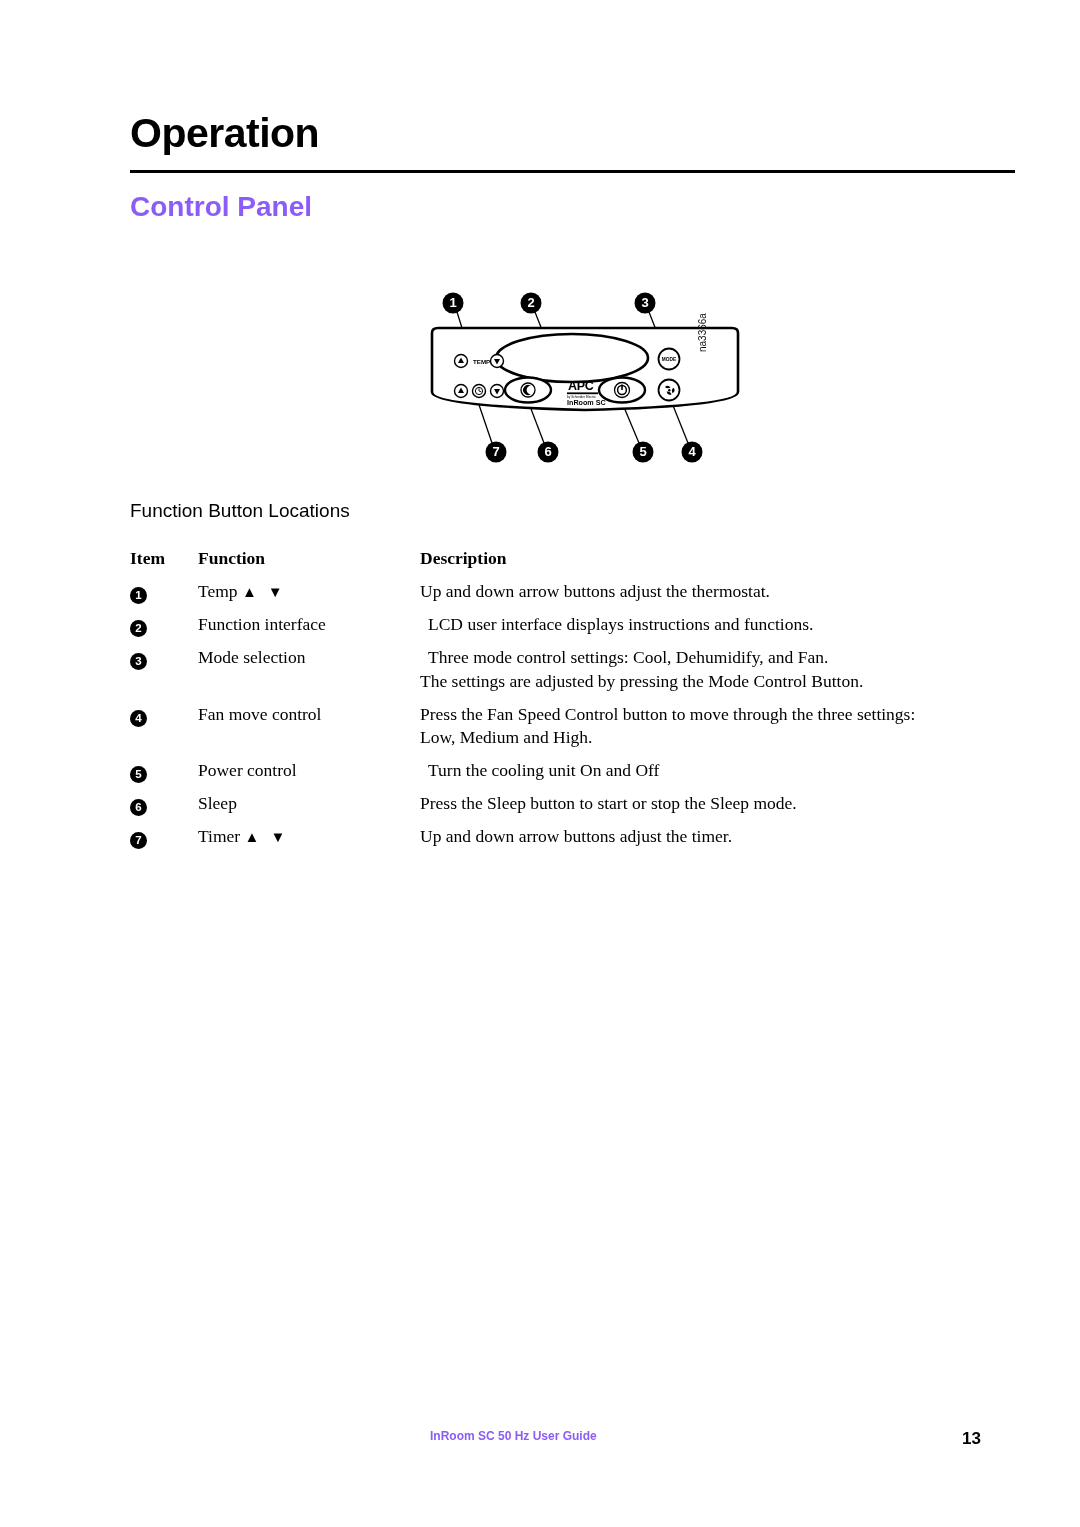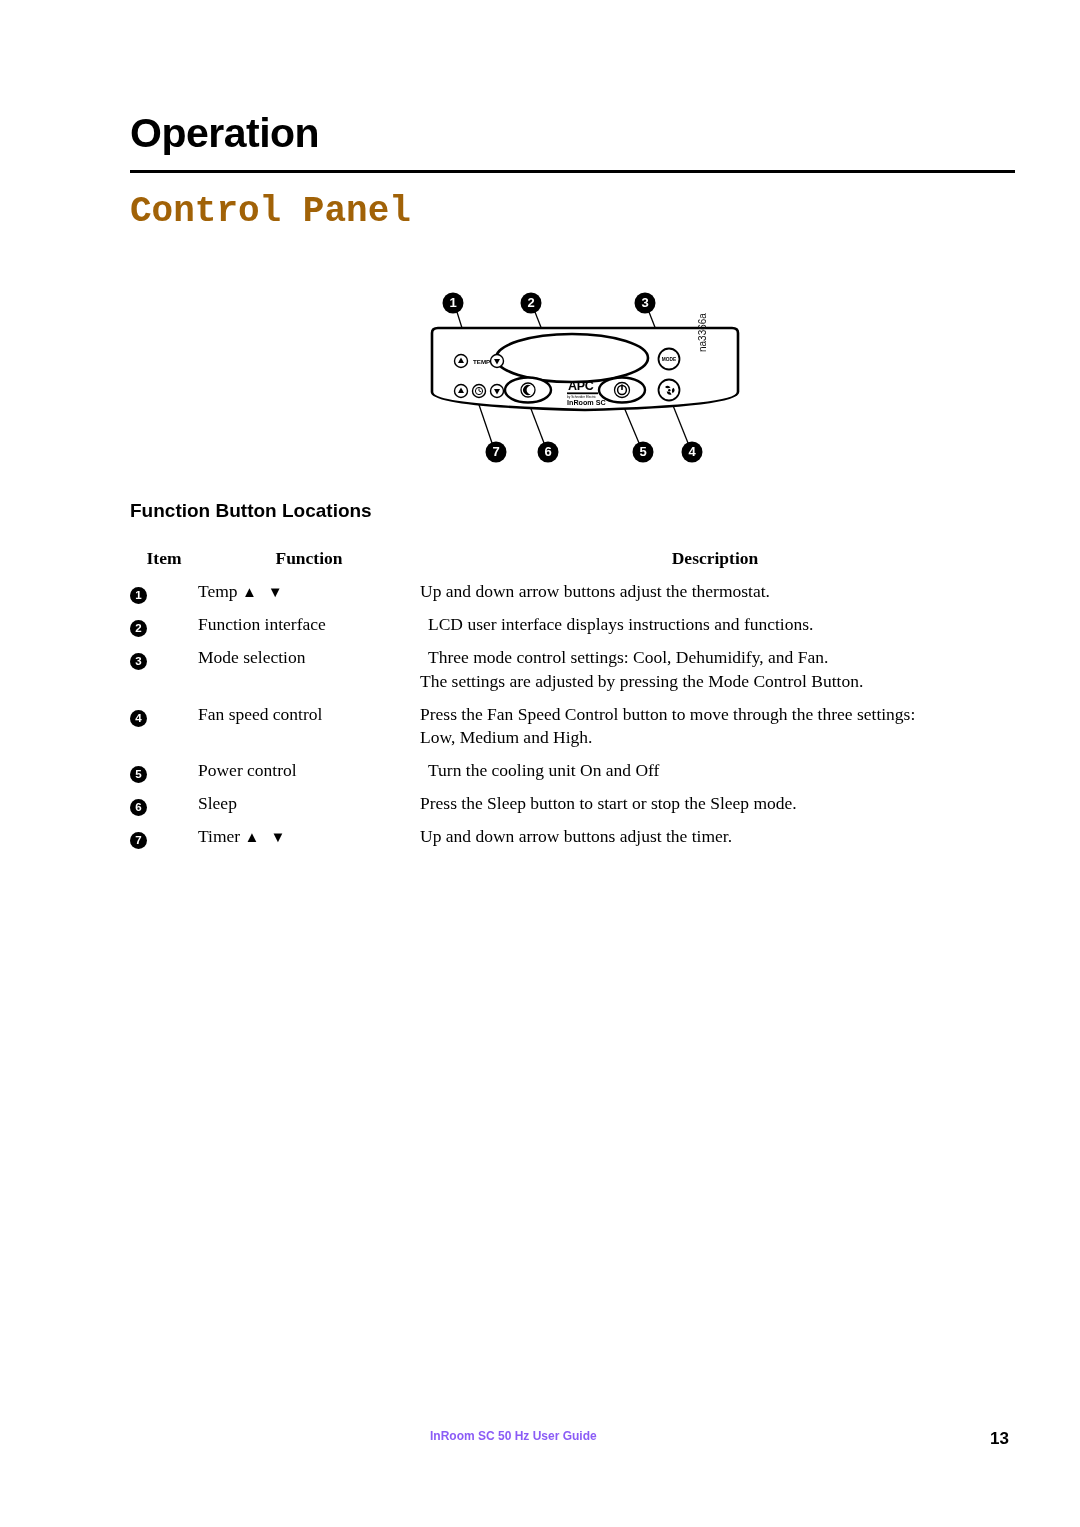--- a/index.html
+++ b/index.html
@@ -42,34 +42,34 @@
     width: 885px;
     height: 3px;
     background: #000;
   }
 
   
   .section-title {
     position: absolute;
     left: 130px;
     top: 190px;
-    font-family: Liberation Mono, monospace;
-    font-weight: bold;
-    font-size: 36px;
-    color: #a16207;
+    font-family: Liberation Sans, sans-serif;
+    font-weight: bold;
+    font-size: 28px;
+    color: #8b5cf6;
     line-height: 1.2;
   }
 
   
   .subsection-title {
     position: absolute;
     left: 130px;
     top: 500px;
     font-family: "Liberation Sans", sans-serif;
-    font-weight: bold;
+    font-weight: normal;
     font-size: 19px;
     color: #000;
   }
 
   
   .figure {
     position: absolute;
     left: 420px;
     top: 280px;
     width: 330px;
@@ -96,21 +96,21 @@
     left: 130px;
     top: 548px;
     width: 880px;
     font-family: "Liberation Serif", serif;
     font-size: 17.5px;
     border-collapse: collapse;
   }
   .func-table th {
     font-weight: bold;
     font-size: 17.5px;
-    text-align: center;
+    text-align: left;
     padding: 0 0 11px 0;
     vertical-align: bottom;
   }
   .func-table td {
     vertical-align: top;
     padding: 0 0 9px 0;
     line-height: 1.36;
   }
   .col-item   { width: 68px; }
   .col-func   { width: 222px; }
@@ -163,21 +163,20 @@
     color: #8b5cf6;
   }
   .footer-page {
     position: absolute;
     left: 962px;
     top: 1429px;
     font-family: "Liberation Sans", sans-serif;
     font-weight: bold;
     font-size: 17px;
     color: #000;
-    margin-left: 28px;
   }
 </style>
 </head>
 <body>
 
 <div class="page">
 
   <div class="chapter-title">Operation</div>
   <div class="chapter-rule"></div>
 
@@ -321,21 +320,21 @@
         <tr>
           <td class="cell-item"><span class="bullet">3</span></td>
           <td class="cell-func"><span>Mode selection</span></td>
           <td class="cell-desc">
             <div class="desc-indent">Three mode control settings: Cool, Dehumidify, and Fan.</div>
             <div>The settings are adjusted by pressing the Mode Control Button.</div>
           </td>
         </tr>
         <tr>
           <td class="cell-item"><span class="bullet">4</span></td>
-          <td class="cell-func"><span>Fan speed control</span></td>
+          <td class="cell-func"><span>Fan move control</span></td>
           <td class="cell-desc">
             <div>Press the Fan Speed Control button to move through the three settings:</div>
             <div>Low, Medium and High.</div>
           </td>
         </tr>
         <tr>
           <td class="cell-item"><span class="bullet">5</span></td>
           <td class="cell-func"><span>Power control</span></td>
           <td class="cell-desc">
             <div class="desc-indent">Turn the cooling unit On and Off</div>

